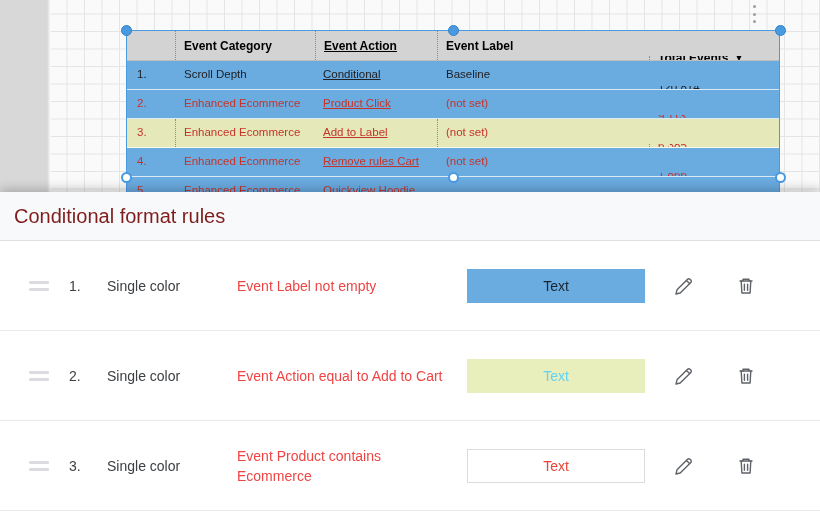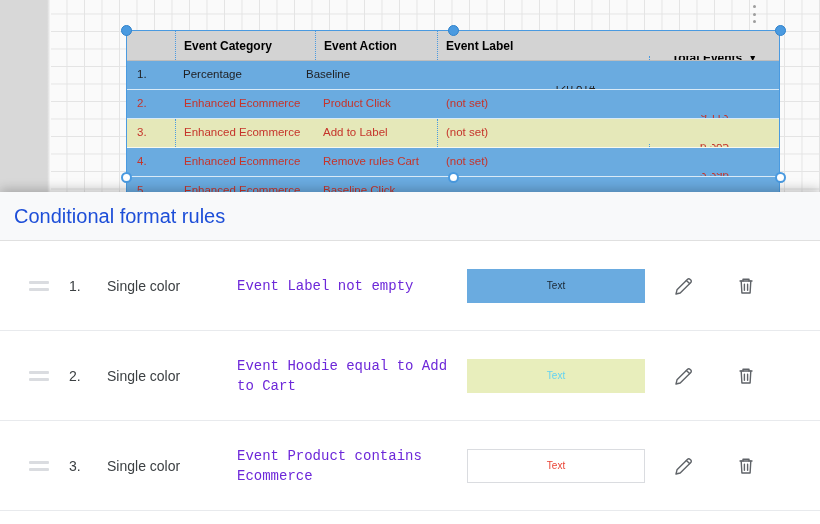--- a/index.html
+++ b/index.html
@@ -91,40 +91,40 @@
     border-bottom: 1px solid rgba(255,255,255,.75);
   }
   .trow.thead {
     background: #d3d3d3;
     border-bottom: 1px solid #bdbdbd;
     height: 30px;
   }
 
   .c-idx   { width: 48px; }
   .c-cat   { width: 140px; }
-  .c-act   { width: 122px; }
+  .c-act   { width: 122px; text-decoration: underline; }
   .c-lab   { width: 212px; }
   .c-tot   { width: 130px; }
 
   .tcell {
     display: flex;
     align-items: center;
     padding: 0 8px;
     font-size: 11.5px;
     line-height: 1;
     color: #202124;
     overflow: hidden;
     white-space: nowrap;
   }
   .thead .tcell {
     font-weight: bold;
     font-size: 12px;
     color: #000;
   }
-  .tcell.num { justify-content: center; margin-top: 25px; }
+  .tcell.num { justify-content: flex-start; margin-top: 25px; }
   .c-idx.tcell { padding-left: 10px; }
 
   
   .c-cat, .c-lab, .c-tot { border-left: 1px dotted #4a9ae0; }
   .thead .c-act { border-left: 1px dotted #4a9ae0; }
   .trow:not(.thead) .c-cat,
   .trow:not(.thead) .c-lab,
   .trow:not(.thead) .c-tot { border-left: 1px dotted transparent; }
   .trow.hl .c-cat,
   .trow.hl .c-lab,
@@ -174,21 +174,21 @@
   .dlg-header {
     height: 49px;
     background: #f8f9fa;
     border-bottom: 1px solid #e0e0e0;
     display: flex;
     align-items: center;
     padding-left: 14px;
   }
   .dlg-title {
     font-size: 20px;
-    color: #1d4ed8;
+    color: #7f1d1d;
     font-weight: normal;
   }
 
   .dlg-body { padding: 0; }
 
   .rule-row {
     display: flex;
     align-items: center;
     height: 90px;
     border-bottom: 1px solid #e8eaed;
@@ -217,34 +217,33 @@
     padding-left: 10px;
   }
   .rule-type {
     flex: 0 0 130px;
     font-size: 14px;
     color: #3c4043;
   }
   .rule-cond {
     flex: 1 1 auto;
     font-size: 14px;
-    color: #6d28d9;
+    color: #ef4444;
     line-height: 20px;
     padding-right: 12px;
     max-width: 230px;
-    font-family: Liberation Mono, monospace;
   }
 
   .preview {
     flex: 0 0 178px;
     height: 34px;
     display: flex;
     align-items: center;
     justify-content: center;
-    font-size: 10px;
+    font-size: 14px;
     border: 1px solid transparent;
     margin-right: 8px;
   }
   .preview.p1 { background: #6aabe0; color: #1a2733; border-color: #6aabe0; }
   .preview.p2 { background: #e8eebc; color: #63d3f2; border-color: #e8eebc; }
   .preview.p3 { background: #ffffff; color: #ea4335; border-color: #dadce0; }
 
   .icon-btn {
     flex: 0 0 62px;
     display: flex;
@@ -279,21 +278,22 @@
         <div class="tcell c-act">Event Action</div>
         <div class="tcell c-lab">Event Label</div>
         <div class="tcell c-tot num">
           <span>Total Events</span>
           <span class="sort-caret">▼</span>
         </div>
       </div>
 
       <div class="trow bg-blue">
         <div class="tcell c-idx txt-dark">1.</div>
-        <div class="tcell c-act txt-dark">Percentage</div>
+        <div class="tcell c-cat txt-dark">Scroll Depth</div>
+        <div class="tcell c-act txt-dark">Conditional</div>
         <div class="tcell c-lab txt-dark">Baseline</div>
         <div class="tcell c-tot num txt-dark">120,814</div>
       </div>
 
       <div class="trow bg-blue">
         <div class="tcell c-idx txt-red">2.</div>
         <div class="tcell c-cat txt-red">Enhanced Ecommerce</div>
         <div class="tcell c-act txt-red">Product Click</div>
         <div class="tcell c-lab txt-red">(not set)</div>
         <div class="tcell c-tot num txt-red">9,113</div>
@@ -305,27 +305,27 @@
         <div class="tcell c-act txt-red">Add to Label</div>
         <div class="tcell c-lab txt-red">(not set)</div>
         <div class="tcell c-tot num txt-red">6,385</div>
       </div>
 
       <div class="trow bg-blue">
         <div class="tcell c-idx txt-red">4.</div>
         <div class="tcell c-cat txt-red">Enhanced Ecommerce</div>
         <div class="tcell c-act txt-red">Remove rules Cart</div>
         <div class="tcell c-lab txt-red">(not set)</div>
-        <div class="tcell c-tot num txt-red">3,396</div>
+        <div class="tcell c-tot num txt-red">1,866</div>
       </div>
 
       <div class="trow bg-blue">
         <div class="tcell c-idx txt-red">5.</div>
         <div class="tcell c-cat txt-red">Enhanced Ecommerce</div>
-        <div class="tcell c-act txt-red">Baseline Click</div>
+        <div class="tcell c-act txt-red">Quickview Hoodie</div>
         <div class="tcell c-tot num txt-red">1,320</div>
       </div>
     </div>
 
     <div class="handle h-tl"></div>
     <div class="handle h-tm"></div>
     <div class="handle h-tr"></div>
     <div class="handle hollow h-bl"></div>
     <div class="handle hollow h-bm"></div>
     <div class="handle hollow h-br"></div>
@@ -363,21 +363,21 @@
         </div>
       </div>
 
       <div class="rule-row">
         <div class="drag-handle">
           <span></span>
           <span></span>
         </div>
         <div class="rule-num">2.</div>
         <div class="rule-type">Single color</div>
-        <div class="rule-cond">Event Hoodie equal to Add to Cart</div>
+        <div class="rule-cond">Event Action equal to Add to Cart</div>
         <div class="preview p2">Text</div>
         <div class="icon-btn">
           <svg width="24" height="24" viewBox="0 0 24 24" fill="none" stroke="#5f6368" stroke-width="1.4" stroke-linecap="round" stroke-linejoin="round">
             <path d="M4 20l1-4.2L15.6 5.2a1.6 1.6 0 0 1 2.3 0l.9.9a1.6 1.6 0 0 1 0 2.3L8.2 19 4 20z"></path>
             <path d="M14.4 6.4l3.2 3.2"></path>
           </svg>
         </div>
         <div class="icon-btn">
           <svg width="24" height="24" viewBox="0 0 24 24" fill="none" stroke="#5f6368" stroke-width="1.4" stroke-linecap="round" stroke-linejoin="round">
             <path d="M6 7h12"></path>

